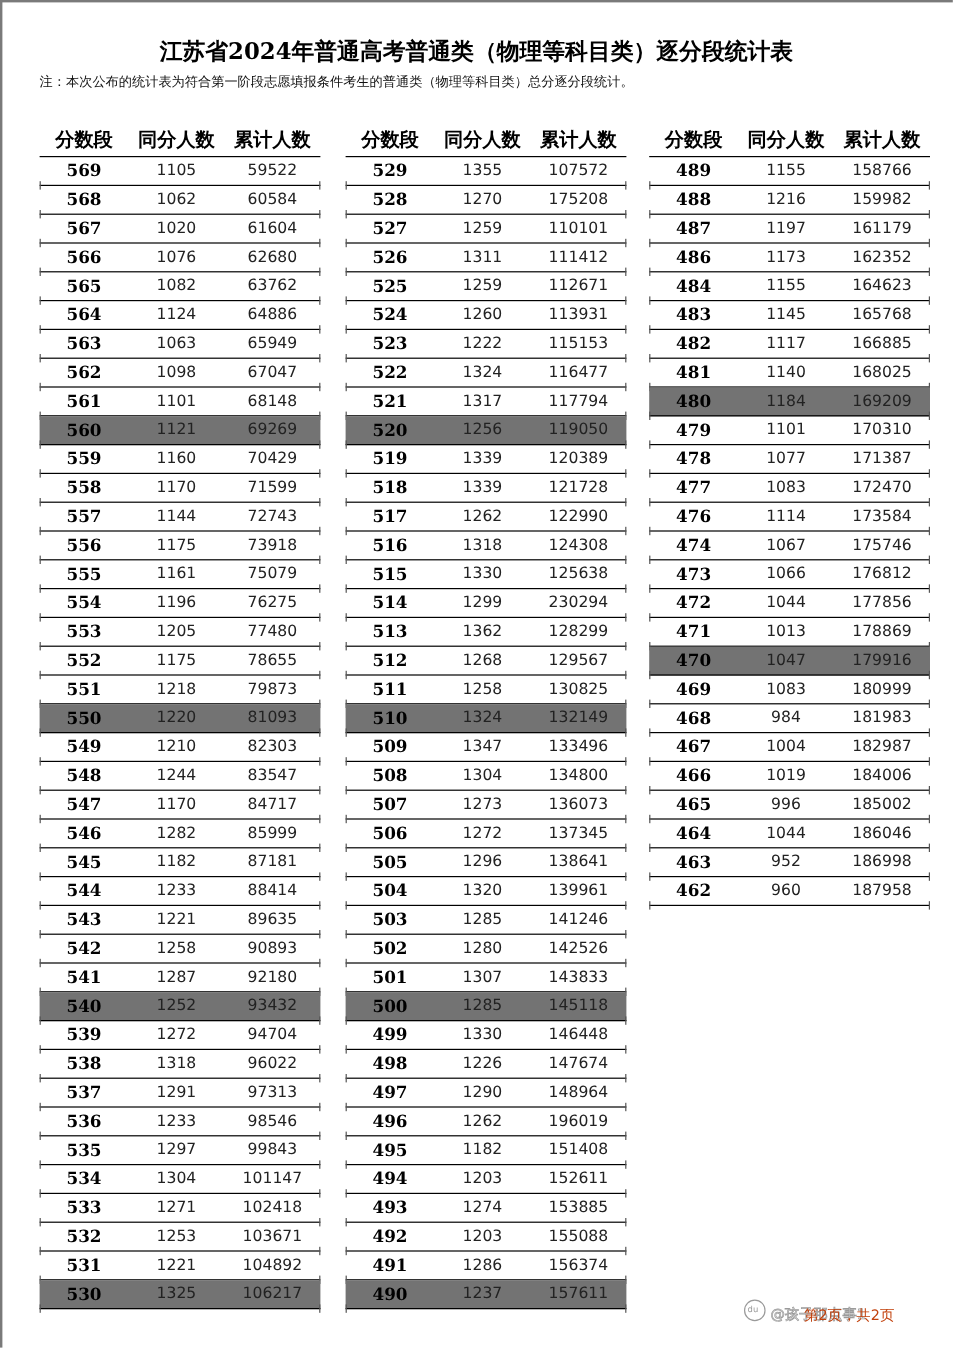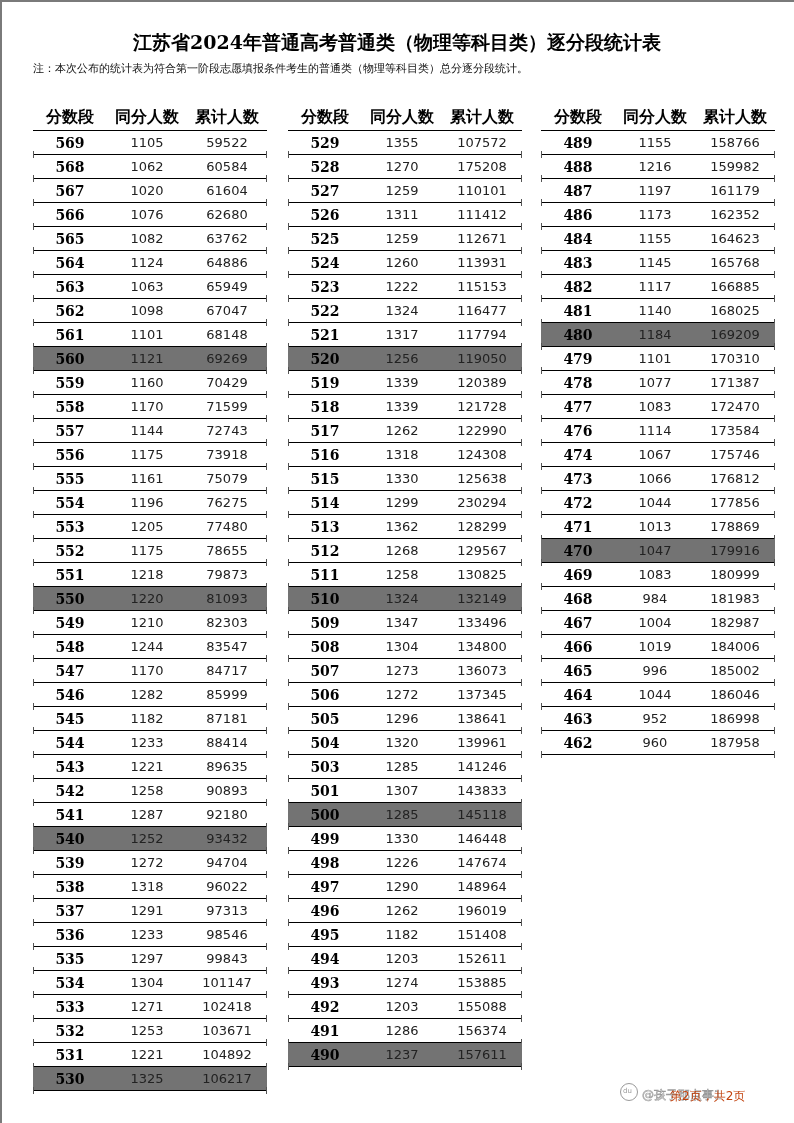--- a/index.html
+++ b/index.html
@@ -391,20 +391,25 @@
         <span class="c1 score">504</span>
         <span class="c2 num">1320</span>
         <span class="c3 num">139961</span>
       </div>
       <div class="row">
         <span class="c1 score">503</span>
         <span class="c2 num">1285</span>
         <span class="c3 num">141246</span>
       </div>
       <div class="row">
+        <span class="c1 score">502</span>
+        <span class="c2 num">1280</span>
+        <span class="c3 num">142526</span>
+      </div>
+      <div class="row">
         <span class="c1 score">501</span>
         <span class="c2 num">1307</span>
         <span class="c3 num">143833</span>
       </div>
       <div class="row shaded">
         <span class="c1 score">500</span>
         <span class="c2 num">1285</span>
         <span class="c3 num">145118</span>
       </div>
       <div class="row">

